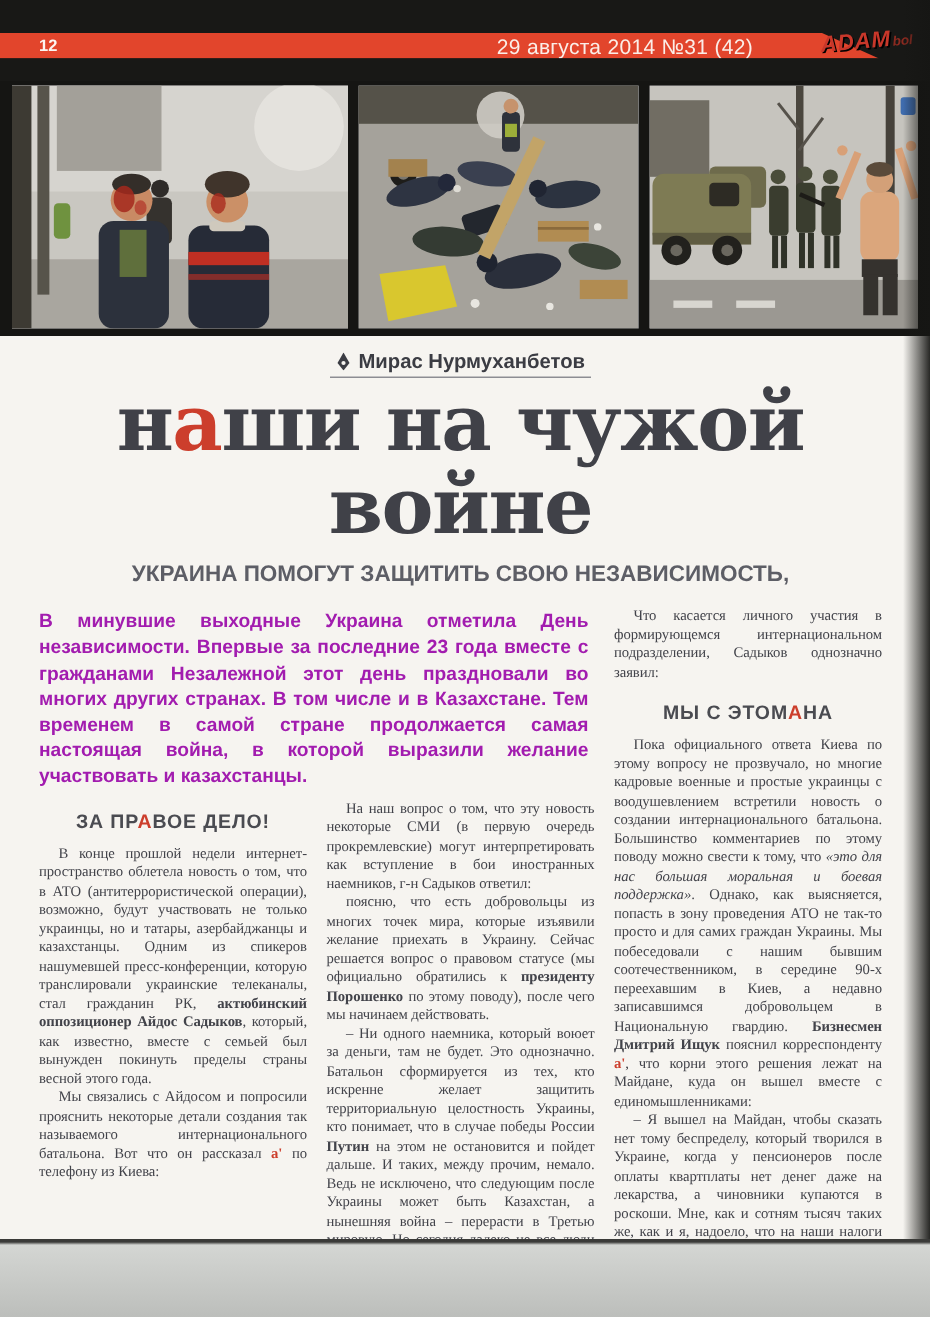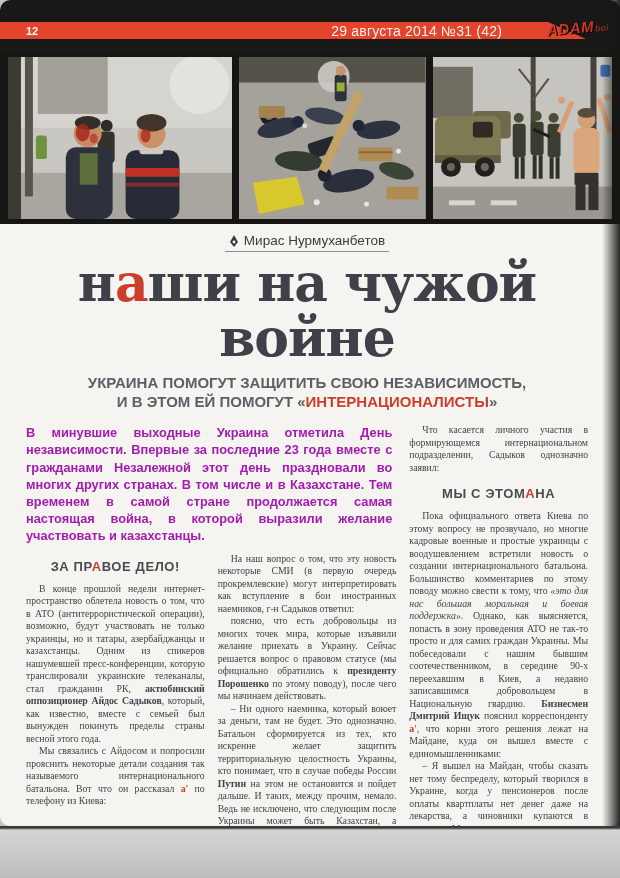--- a/index.html
+++ b/index.html
@@ -1,39 +1,39 @@
 <!DOCTYPE html>
 <html lang="ru" style="--accent: #cc3e2c; --bar: #e2452c;"><head>
 <meta charset="utf-8">
 <style>
   :root{ --accent:#cc3e2c; --bar:#e2452c; }
   *{box-sizing:border-box;margin:0;padding:0;}
   body{width:620px;height:878px;overflow:hidden;font-family:"Liberation Sans",sans-serif;}
   .scan{position:relative;width:620px;height:878px;background:#c3c5c2;}
-  .page{position:absolute;left:0;top:0;width:620px;height:826px;background:#f6f4f0;overflow:hidden;border-radius:10px;}
+  .page{position:absolute;left:0;top:0;width:620px;height:826px;background:#f6f4f0;overflow:hidden;}
 
   
   .masthead{position:relative;height:54px;background:#181816;}
   .bar{position:absolute;left:0;top:22px;width:586px;height:17px;background:var(--bar);
        clip-path:polygon(0 0,548px 0,586px 100%,0 100%);display:flex;align-items:center;}
   .pagenum{margin-left:26px;font-size:11px;font-weight:bold;color:#fdf6f2;}
   .issue{margin-left:auto;margin-right:84px;font-size:14px;color:#fbeee8;letter-spacing:.2px;}
   .logo{position:absolute;right:12px;top:19px;font-style:italic;font-weight:bold;transform:rotate(-5deg);white-space:nowrap;}
   .logo-main{color:#c8372a;font-size:15px;letter-spacing:.5px;text-shadow:1px 1px 0 #000;}
   .logo-suffix{color:#8c2a20;font-size:9px;margin-left:1px;}
 
   
   .photo-strip{display:flex;gap:7px;background:#151513;padding:3px 8px 5px;height:170px;}
   .photo{height:100%;min-width:0;background:#777;}
   .ph1{flex:225;} .ph2{flex:187;} .ph3{flex:180;}
 
   
   .content{padding:0 32px 0 26px;}
   .byline{display:flex;justify-content:center;align-items:center;gap:5px;width:max-content;
-          margin:9px auto 0;font-size:13.5px;font-weight:normal;color:#3b3c43;
+          margin:9px auto 0;font-size:13.5px;font-weight:bold;color:#3b3c43;
           border-bottom:1px solid #8d8d93;padding:0 4px 3px;}
   .pen{width:10px;height:12px;flex:none;}
   .title{text-align:center;font-family:"DejaVu Serif",serif;font-weight:700;font-size:52px;
          letter-spacing:-1px;color:#404148;margin:4px 0 8px;line-height:1.05;}
   .title .seg-r{font-weight:inherit;}
   .subtitle{text-align:center;font-size:15px;font-weight:bold;color:#5d5e66;line-height:19px;margin-bottom:13px;}
   .subtitle .seg-r{font-weight:inherit;}
 
   .article-grid{display:grid;grid-template-columns:1fr 1fr 1fr;column-gap:13px;row-gap:8px;}
   .lead{grid-column:1/3;grid-row:1;font-size:12.8px;font-weight:bold;line-height:17.2px;
@@ -179,21 +179,20 @@
           <path d="M5 0 L9 7 L5 12 L1 7 Z" fill="#3b3c43"></path>
             <circle cx="5" cy="7" r="1.4" fill="#f6f4f0"></circle>
         </svg>
         <span>Мирас Нурмуханбетов</span>
       </div>
 
       <h1 class="title"><span>н</span><span class="seg-r">а</span><span>ши на чужой войне</span></h1>
 
       <div class="subtitle">
         <div class="sub-line"><span>УКРАИНА ПОМОГУТ ЗАЩИТИТЬ СВОЮ НЕЗАВИСИМОСТЬ,</span></div>
-        <div class="sub-line"><span>И В ЭТОМ ЕЙ ПОМОГУТ «</span><span class="seg-r">ИНТЕРНАЦИОНАЛИСТЫ</span><span>»</span></div>
       </div>
 
       <div class="article-grid">
         <div class="lead">В минувшие выходные Украина отметила День независимости. Впервые за последние 23 года вместе с гражданами Незалежной этот день праздновали во многих других странах. В том числе и в Казахстане. Тем временем в самой стране продолжается самая настоящая война, в которой выразили желание участвовать и казахстанцы.</div>
 
         <div class="colR">
           <div class="paras">
               <p class="para"><span>Что касается личного участия в формирующемся интернациональном подразделении, Садыков однозначно заявил:</span></p>
             </div>
           <h2 class="colhead"><span>МЫ С ЭТОМ</span><span class="seg-r">А</span><span>НА</span></h2>

